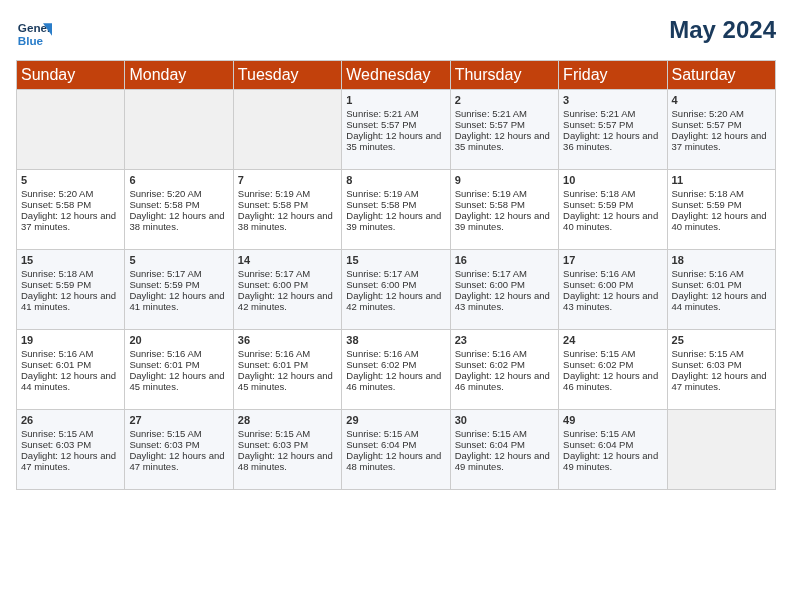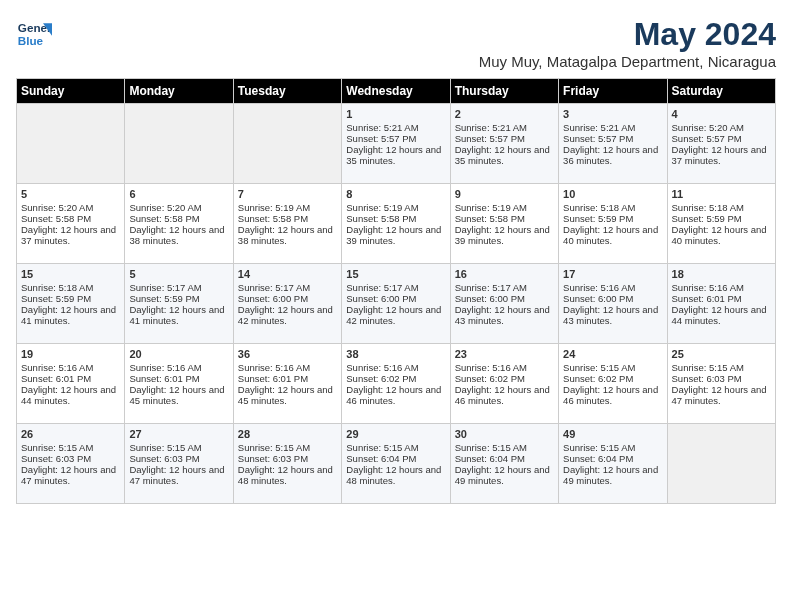--- a/index.html
+++ b/index.html
@@ -22,38 +22,38 @@
       gap: 4px;
     }
     .logo-icon {
       width: 36px;
       height: 36px;
     }
     .title-block {
       text-align: right;
     }
     .month-title {
-      font-size: 32px;
+      font-size: 24px;
       font-weight: bold;
       color: #1a3a5c;
     }
     .subtitle {
       font-size: 15px;
       color: #333;
     }
     table {
       width: 100%;
       border-collapse: collapse;
       margin-top: 8px;
     }
     thead tr th {
-      background-color: #000000;
+      background-color: #c2410c;
       color: #fff;
-      font-size: 12px;
-      font-weight: bold;
+      font-size: 16px;
+      font-weight: normal;
       padding: 5px 4px;
       text-align: left;
       border: 1px solid #ccc;
     }
     tbody tr td {
       border: 1px solid #ccc;
       vertical-align: top;
       padding: 4px 4px;
       font-size: 9.5px;
       color: #333;
@@ -82,21 +82,20 @@
 <div class="header-row">
   <div class="logo">
     <svg class="logo-icon" viewBox="0 0 40 40">
       <text x="2" y="18" font-size="13" font-weight="bold" fill="#1a3a5c" font-family="Arial">General</text>
       <text x="2" y="32" font-size="13" font-weight="bold" fill="#2a7dc9" font-family="Arial">Blue</text>
       <polygon points="30,8 40,8 40,22" fill="#2a7dc9"></polygon>
     </svg>
   </div>
   <div class="title-block">
     <div class="month-title">May 2024</div>
-    <div class="subtitle">Muy Muy, Matagalpa Department, Nicaragua</div>
   </div>
 </div>
 
 <table>
   <thead>
     <tr id="thead-row">
         <th>Sunday</th>
         <th>Monday</th>
         <th>Tuesday</th>
         <th>Wednesday</th>

